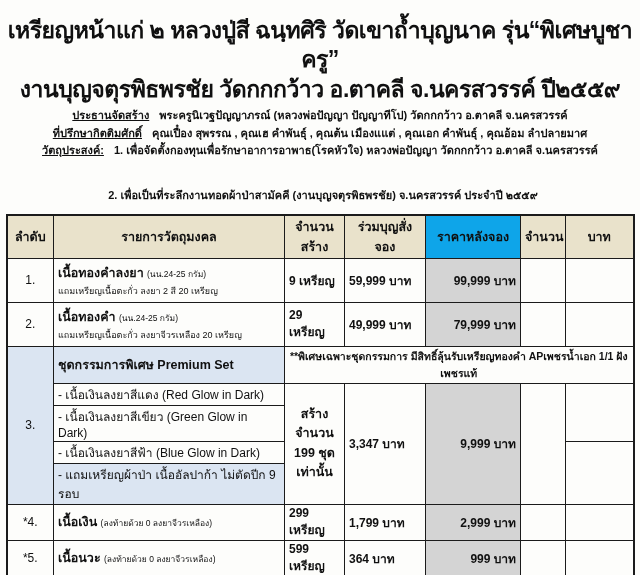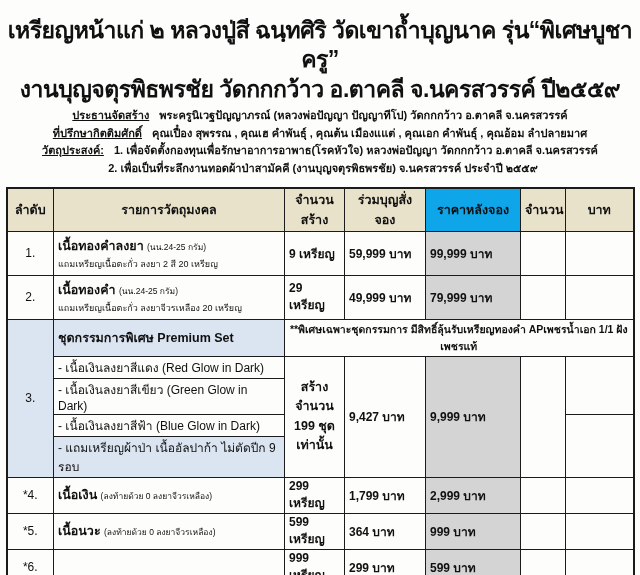--- a/index.html
+++ b/index.html
@@ -8,37 +8,37 @@
     background:#fdfdfb;color:#101010;
     font-family:"Liberation Sans", sans-serif;
   }
   .doc{padding-top:5px;}
   .t1{ text-align:center;font-weight:bold;font-size:28px;line-height:1.25;letter-spacing:-0.5px;}
   .t2{ text-align:center;font-weight:bold;font-size:23px;line-height:1.25;margin-top:11px;letter-spacing:-0.5px;}
   .t3{ text-align:center;font-weight:bold;font-size:23px;line-height:1.25;margin-top:1px;letter-spacing:-0.5px;}
   .info-block{margin-top:4px;}
   .info{ font-size:11px;font-weight:600;text-align:center;line-height:1.6;white-space:nowrap;}
   .info .label{ font-weight:bold;text-decoration:underline;margin-right:7px;}
-  .info.obj2{padding-left:6px;}
+  .info.obj2{padding-left:6px;margin-top:27px;}
 
   table{
     border-collapse:collapse;table-layout:fixed;
     width:627px;margin:9px auto 0;
     border:2px solid #1b1b1b;
   }
   th,td{
     border:1px solid #1b1b1b;
     padding:1px 4px;
     font-size:12px;
     overflow:hidden;
     vertical-align:middle;
   }
   th{ background:#e9e2cb;font-weight:bold;height:25px;font-size:12.5px;}
   th.price-col{ background:#0ea5e9;}
-  td.price-col{ background:#d4d4d4;text-align:left;font-weight:600;}
+  td.price-col{ background:#d4d4d4;text-align:right;font-weight:600;}
   td.hl{ background:#dbe5f2;}
   td.c{text-align:center;}
   tr.tall td{height:41px;}
   tr.mid td{height:19px;}
   tr.row-std td{height:20px;}
   .item-main{font-size:12.5px;font-weight:600;}
   .item-note{font-size:8.5px;font-weight:500;}
   .item-sub{display:block;font-size:9px;font-weight:500;margin-top:1px;}
   .qty,.pre{font-weight:600;text-align:left;}
   .premium-note{font-weight:bold;font-size:10.5px;text-align:center;}
@@ -126,21 +126,21 @@
         </td>
         <td class="premium-note" colspan="5">**พิเศษเฉพาะชุดกรรมการ มีสิทธิ์ลุ้นรับเหรียญทองคำ APเพชรน้ำเอก 1/1 ฝังเพชรแท้</td>
       </tr>
       <tr class="mid">
         <td>- เนื้อเงินลงยาสีแดง (Red Glow in Dark)</td>
         <td rowspan="4">
           <span class="qty-line">สร้างจำนวน</span>
           <span class="qty-line">199 ชุด</span>
           <span class="qty-line">เท่านั้น</span>
         </td>
-        <td class="pre" rowspan="4">9,427 บาท</td>
+        <td class="pre" rowspan="4">3,347 บาท</td>
         <td class="price-col" rowspan="4">9,999 บาท</td>
         <td rowspan="4"></td>
         <td rowspan="2"></td>
       </tr>
       <tr class="mid">
         <td>- เนื้อเงินลงยาสีเขียว (Green Glow in Dark)</td>
       </tr>
       <tr class="mid">
         <td>- เนื้อเงินลงยาสีฟ้า (Blue Glow in Dark)</td>
         <td rowspan="2"></td>

